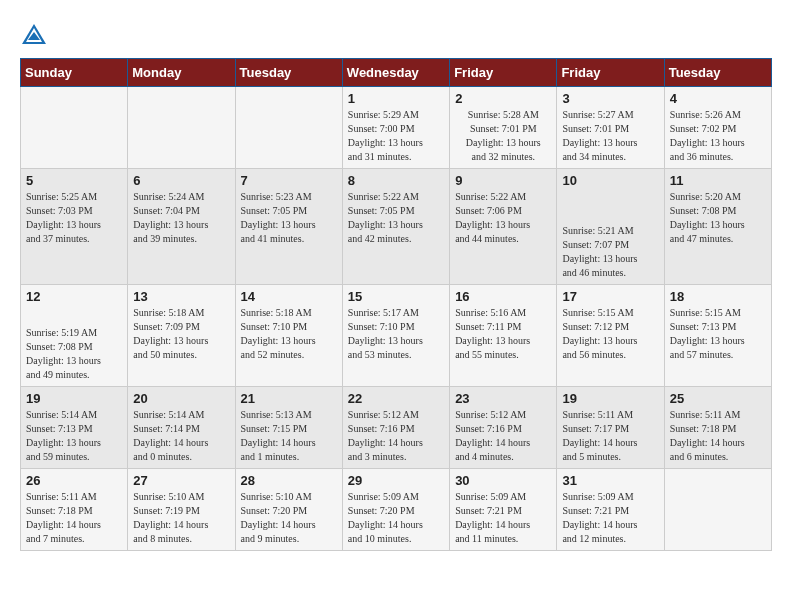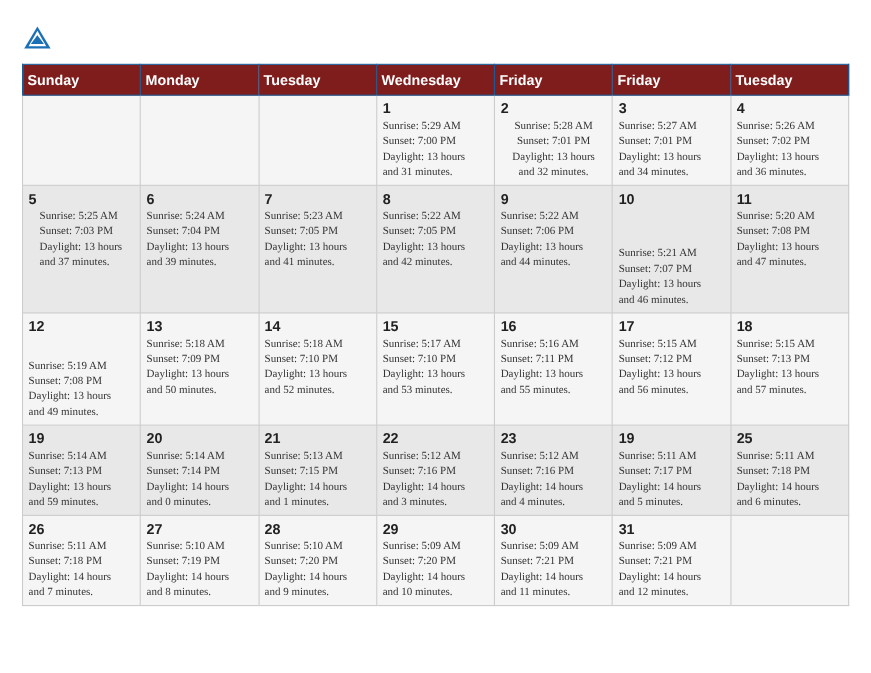--- a/index.html
+++ b/index.html
@@ -156,21 +156,21 @@
           <span class="day-number">4</span>
           <div class="day-info" style="white-space: pre-line;">Sunrise: 5:26 AM
 Sunset: 7:02 PM
 Daylight: 13 hours
 and 36 minutes.</div>
         </td>
       </tr>
       <tr>
         <td>
           <span class="day-number">5</span>
-          <div class="day-info" style="white-space: pre-line; margin-left: 10px;">Sunrise: 5:25 AM
+          <div class="day-info" style="white-space: pre-line;">Sunrise: 5:25 AM
 Sunset: 7:03 PM
 Daylight: 13 hours
 and 37 minutes.</div>
         </td>
         <td>
           <span class="day-number">6</span>
           <div class="day-info" style="white-space: pre-line;">Sunrise: 5:24 AM
 Sunset: 7:04 PM
 Daylight: 13 hours
 and 39 minutes.</div>

